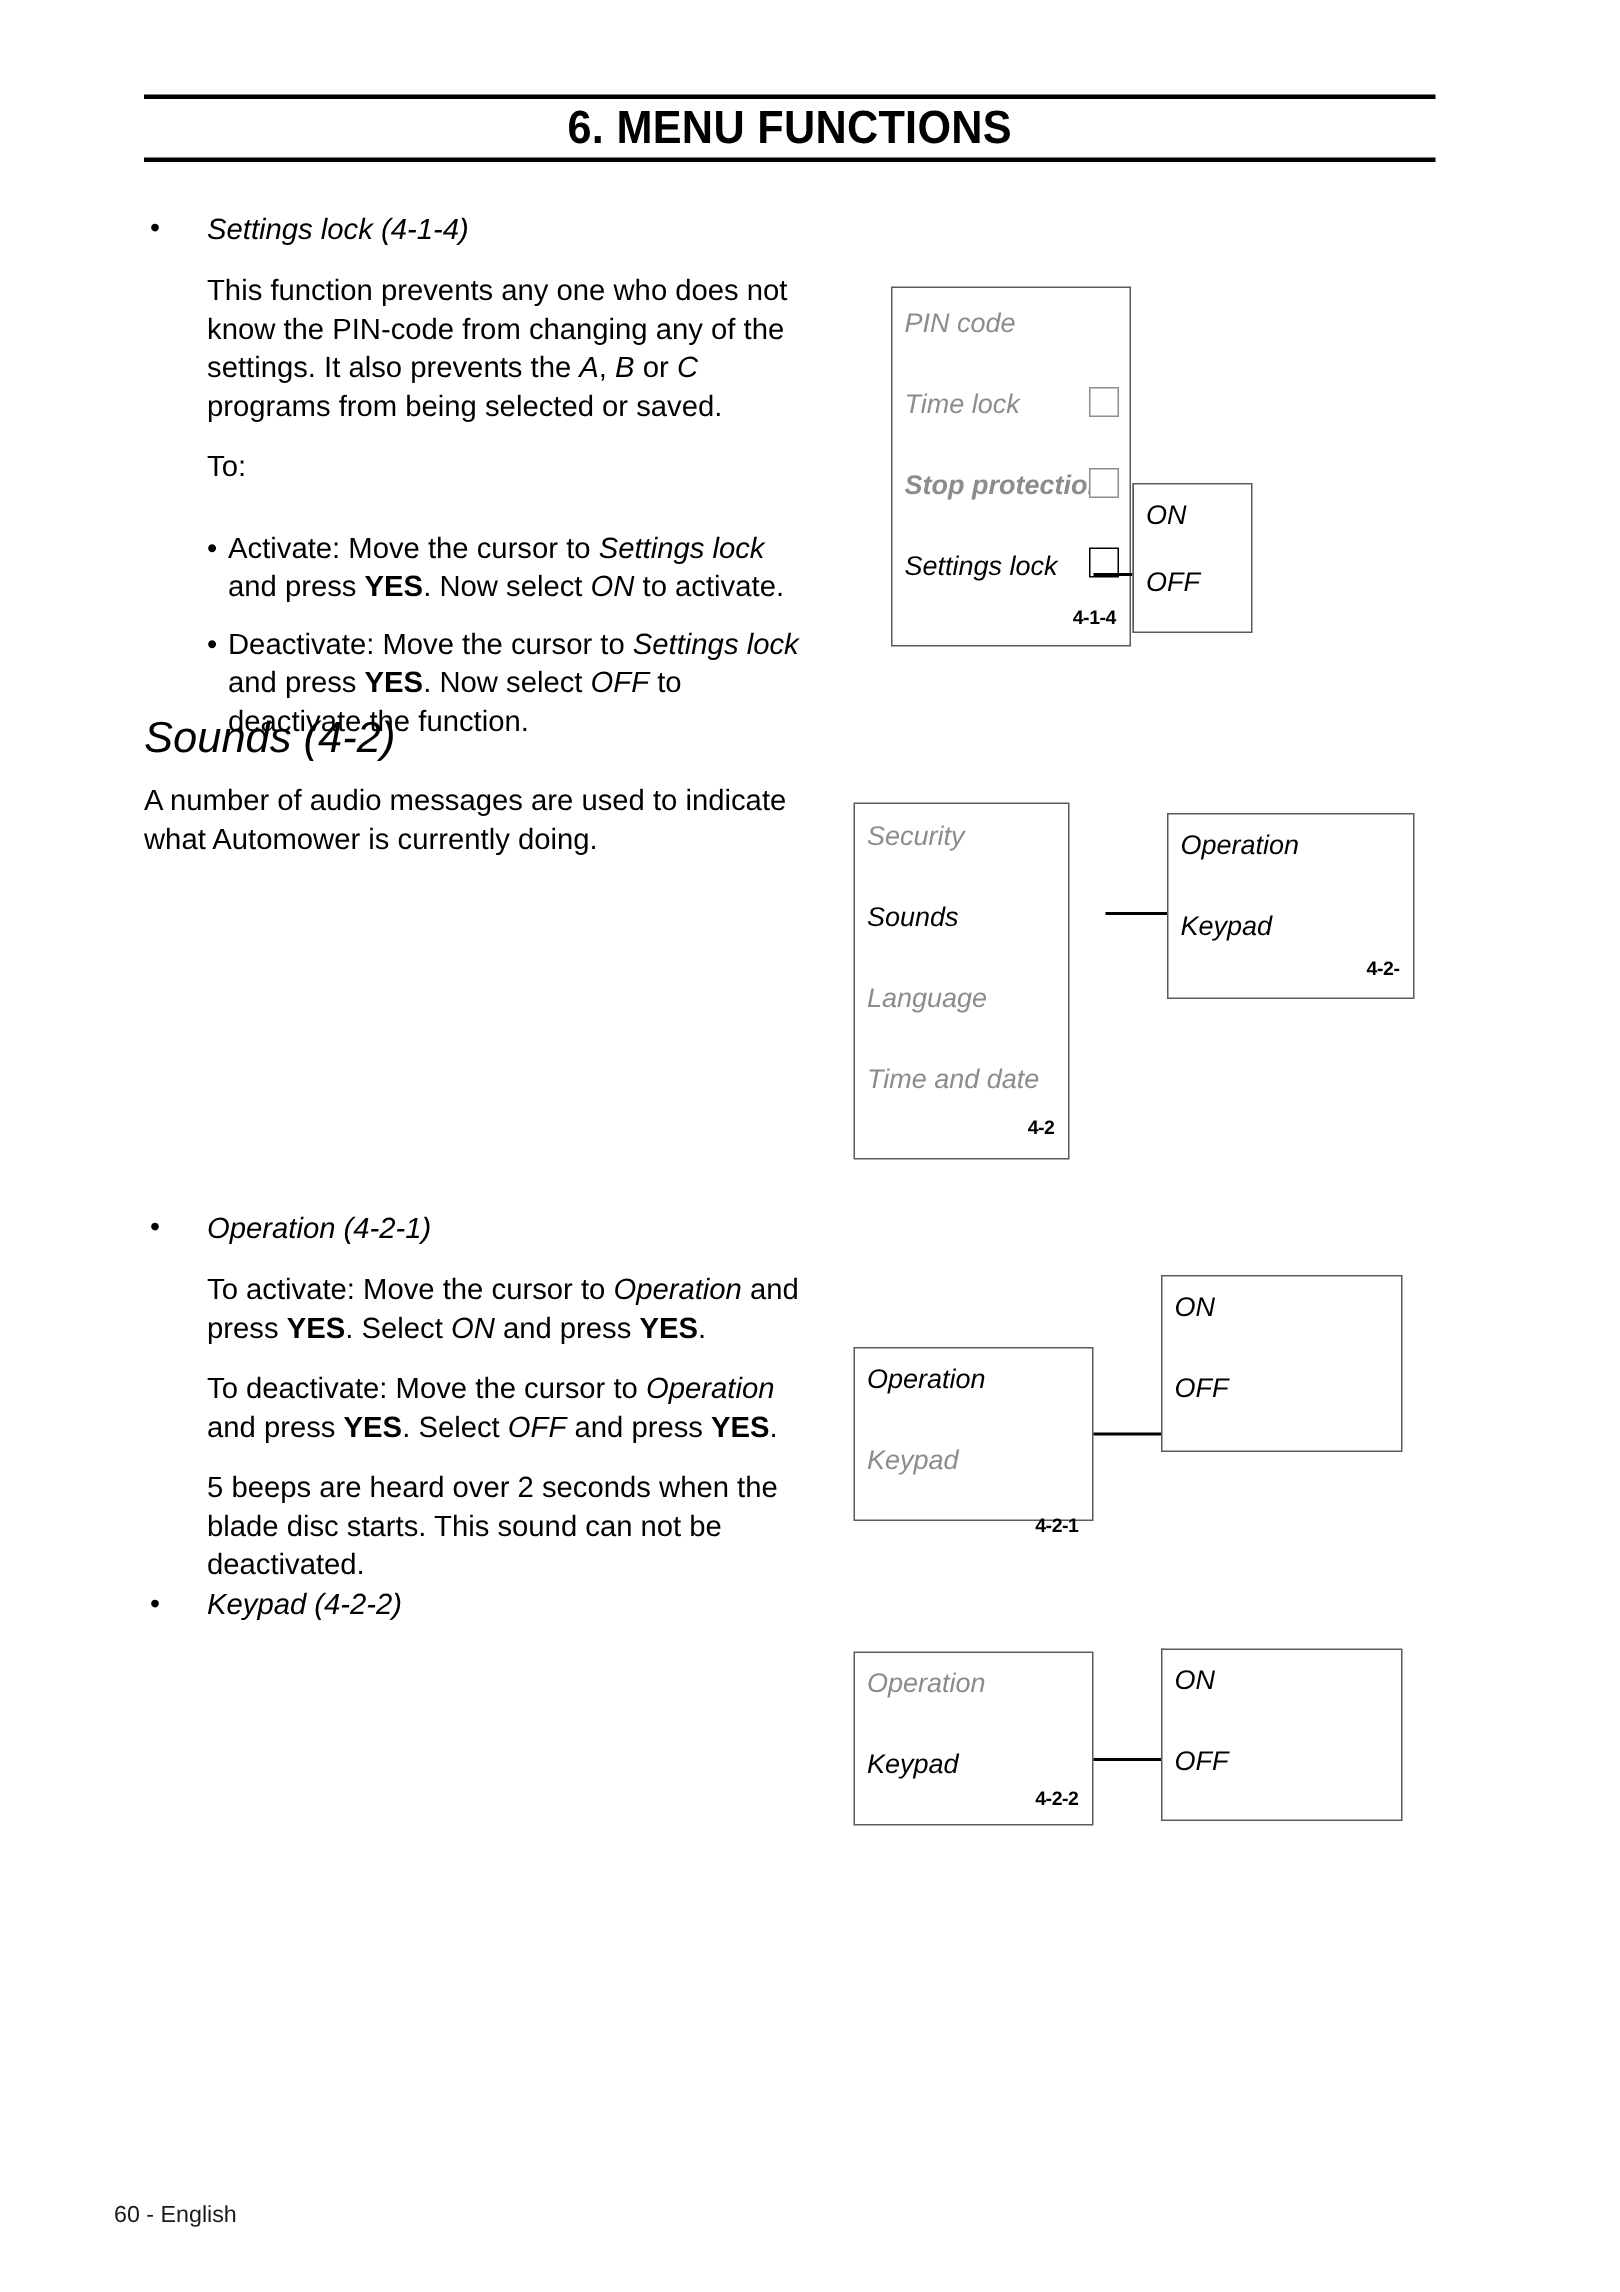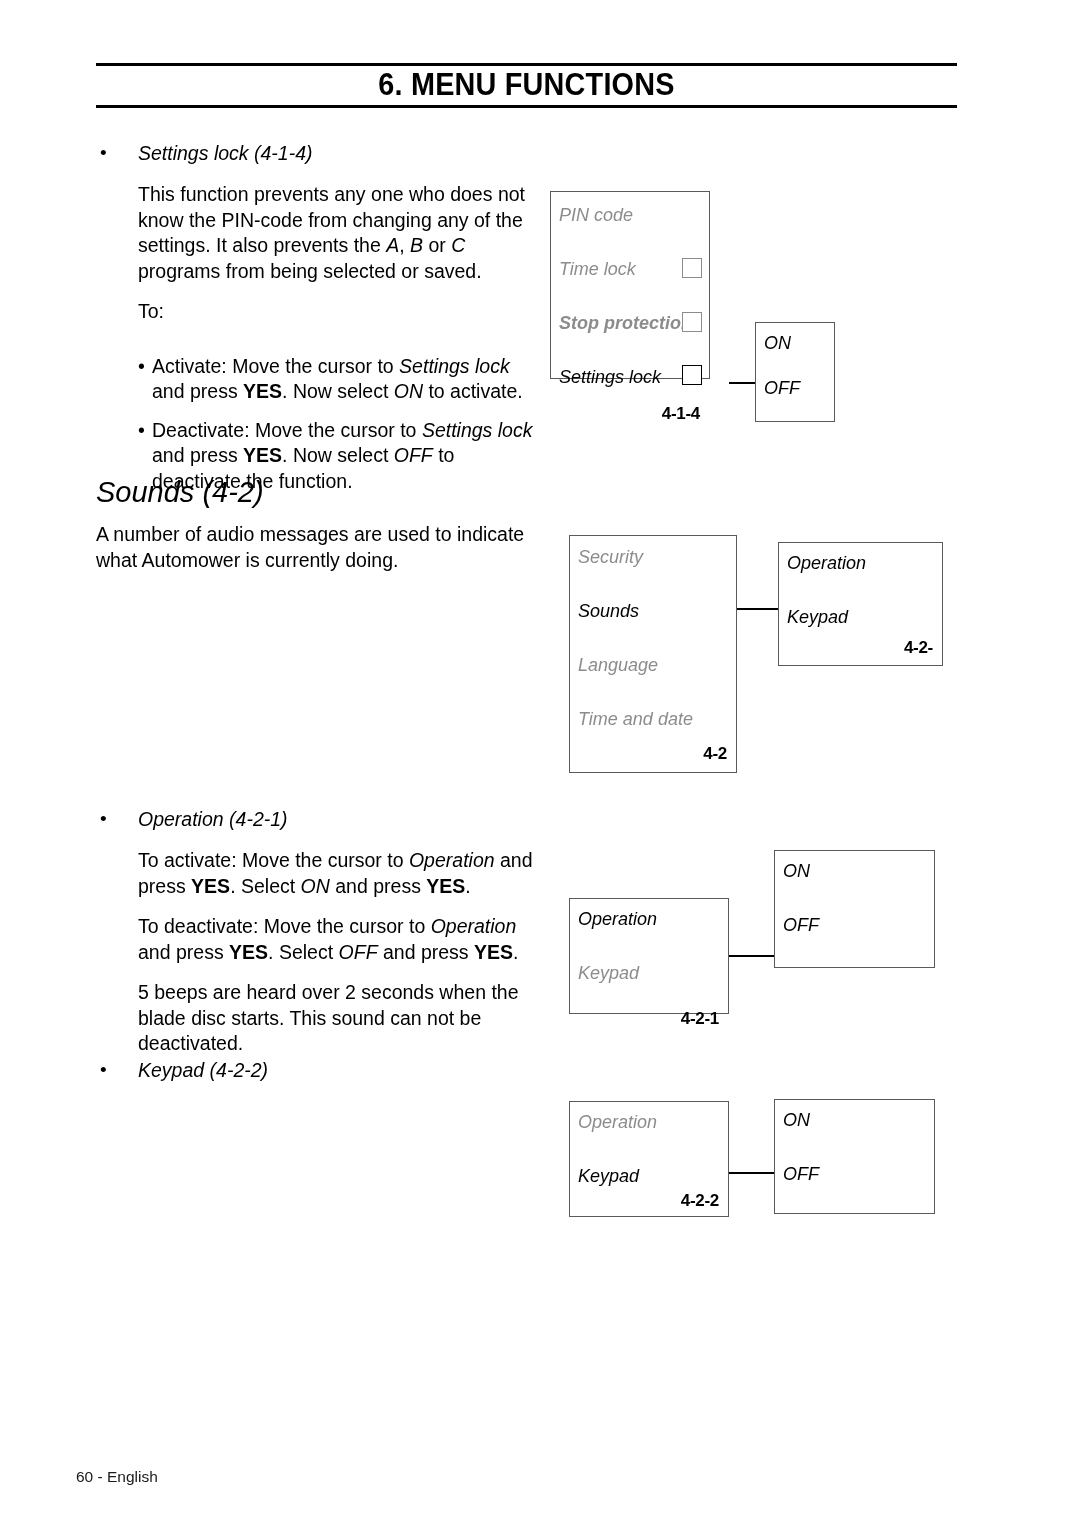--- a/index.html
+++ b/index.html
@@ -128,21 +128,21 @@
     line-height: 22px;
     white-space: nowrap;
   }
   .mbox .row.inactive { color: #8c8c8c; }
   .mbox .row.active   { color: #000000; }
 
   .mbox .code {
     position: absolute;
     right: 9px;
     font-style: normal;
-    font-size: 17px;
+    font-size: 13px;
     font-weight: bold;
     letter-spacing: -0.3px;
     color: #000;
     white-space: nowrap;
   }
 
   .chk {
     position: absolute;
     box-sizing: border-box;
     width: 20px;
@@ -221,21 +221,21 @@
 
   <div style="position:absolute;left:96px;top:1057px;width:450px;">
     <div class="bullet-head">
       <span class="dot">•</span>
       <span>Keypad (4-2-2)</span>
     </div>
   </div>
 
   <div class="diagram">
 
-    <div class="mbox" style="left:550px;top:191px;width:160px;height:188px;">
+    <div class="mbox" style="left:594px;top:191px;width:160px;height:240px;">
       <span class="row inactive" style="top:12px;">PIN code</span>
       <span class="row inactive" style="top:66px;">Time lock</span>
       <span class="row inactive" style="top:120px;font-weight:bold;">Stop protection</span>
       <span class="row active" style="top:174px;">Settings lock</span>
 
       <span class="chk" style="left:131px;top:66px;"></span>
       <span class="chk" style="left:131px;top:120px;"></span>
       <span class="chk on" style="left:131px;top:173px;"></span>
 
       <span class="code" style="top:212px;">4-1-4</span>
@@ -245,21 +245,21 @@
     <div class="edge-dark" style="left:755px;top:322px;height:100px;"></div>
 
     <div class="mbox" style="left:755px;top:322px;width:80px;height:100px;">
       <span class="row active" style="top:9px;">ON</span>
       <span class="row active" style="top:54px;">OFF</span>
     </div>
   </div>
 
   <div class="diagram">
 
-    <div class="mbox" style="left:569px;top:535px;width:168px;height:238px;">
+    <div class="mbox" style="left:569px;top:535px;width:144px;height:238px;">
       <span class="row inactive" style="top:10px;">Security</span>
       <span class="row active" style="top:64px;">Sounds</span>
       <span class="row inactive" style="top:118px;">Language</span>
       <span class="row inactive" style="top:172px;">Time and date</span>
       <span class="code" style="top:208px;">4-2</span>
     </div>
 
     <div class="connector" style="left:737px;top:608px;width:42px;"></div>
     <div class="edge-dark" style="left:778px;top:542px;height:124px;"></div>
 

